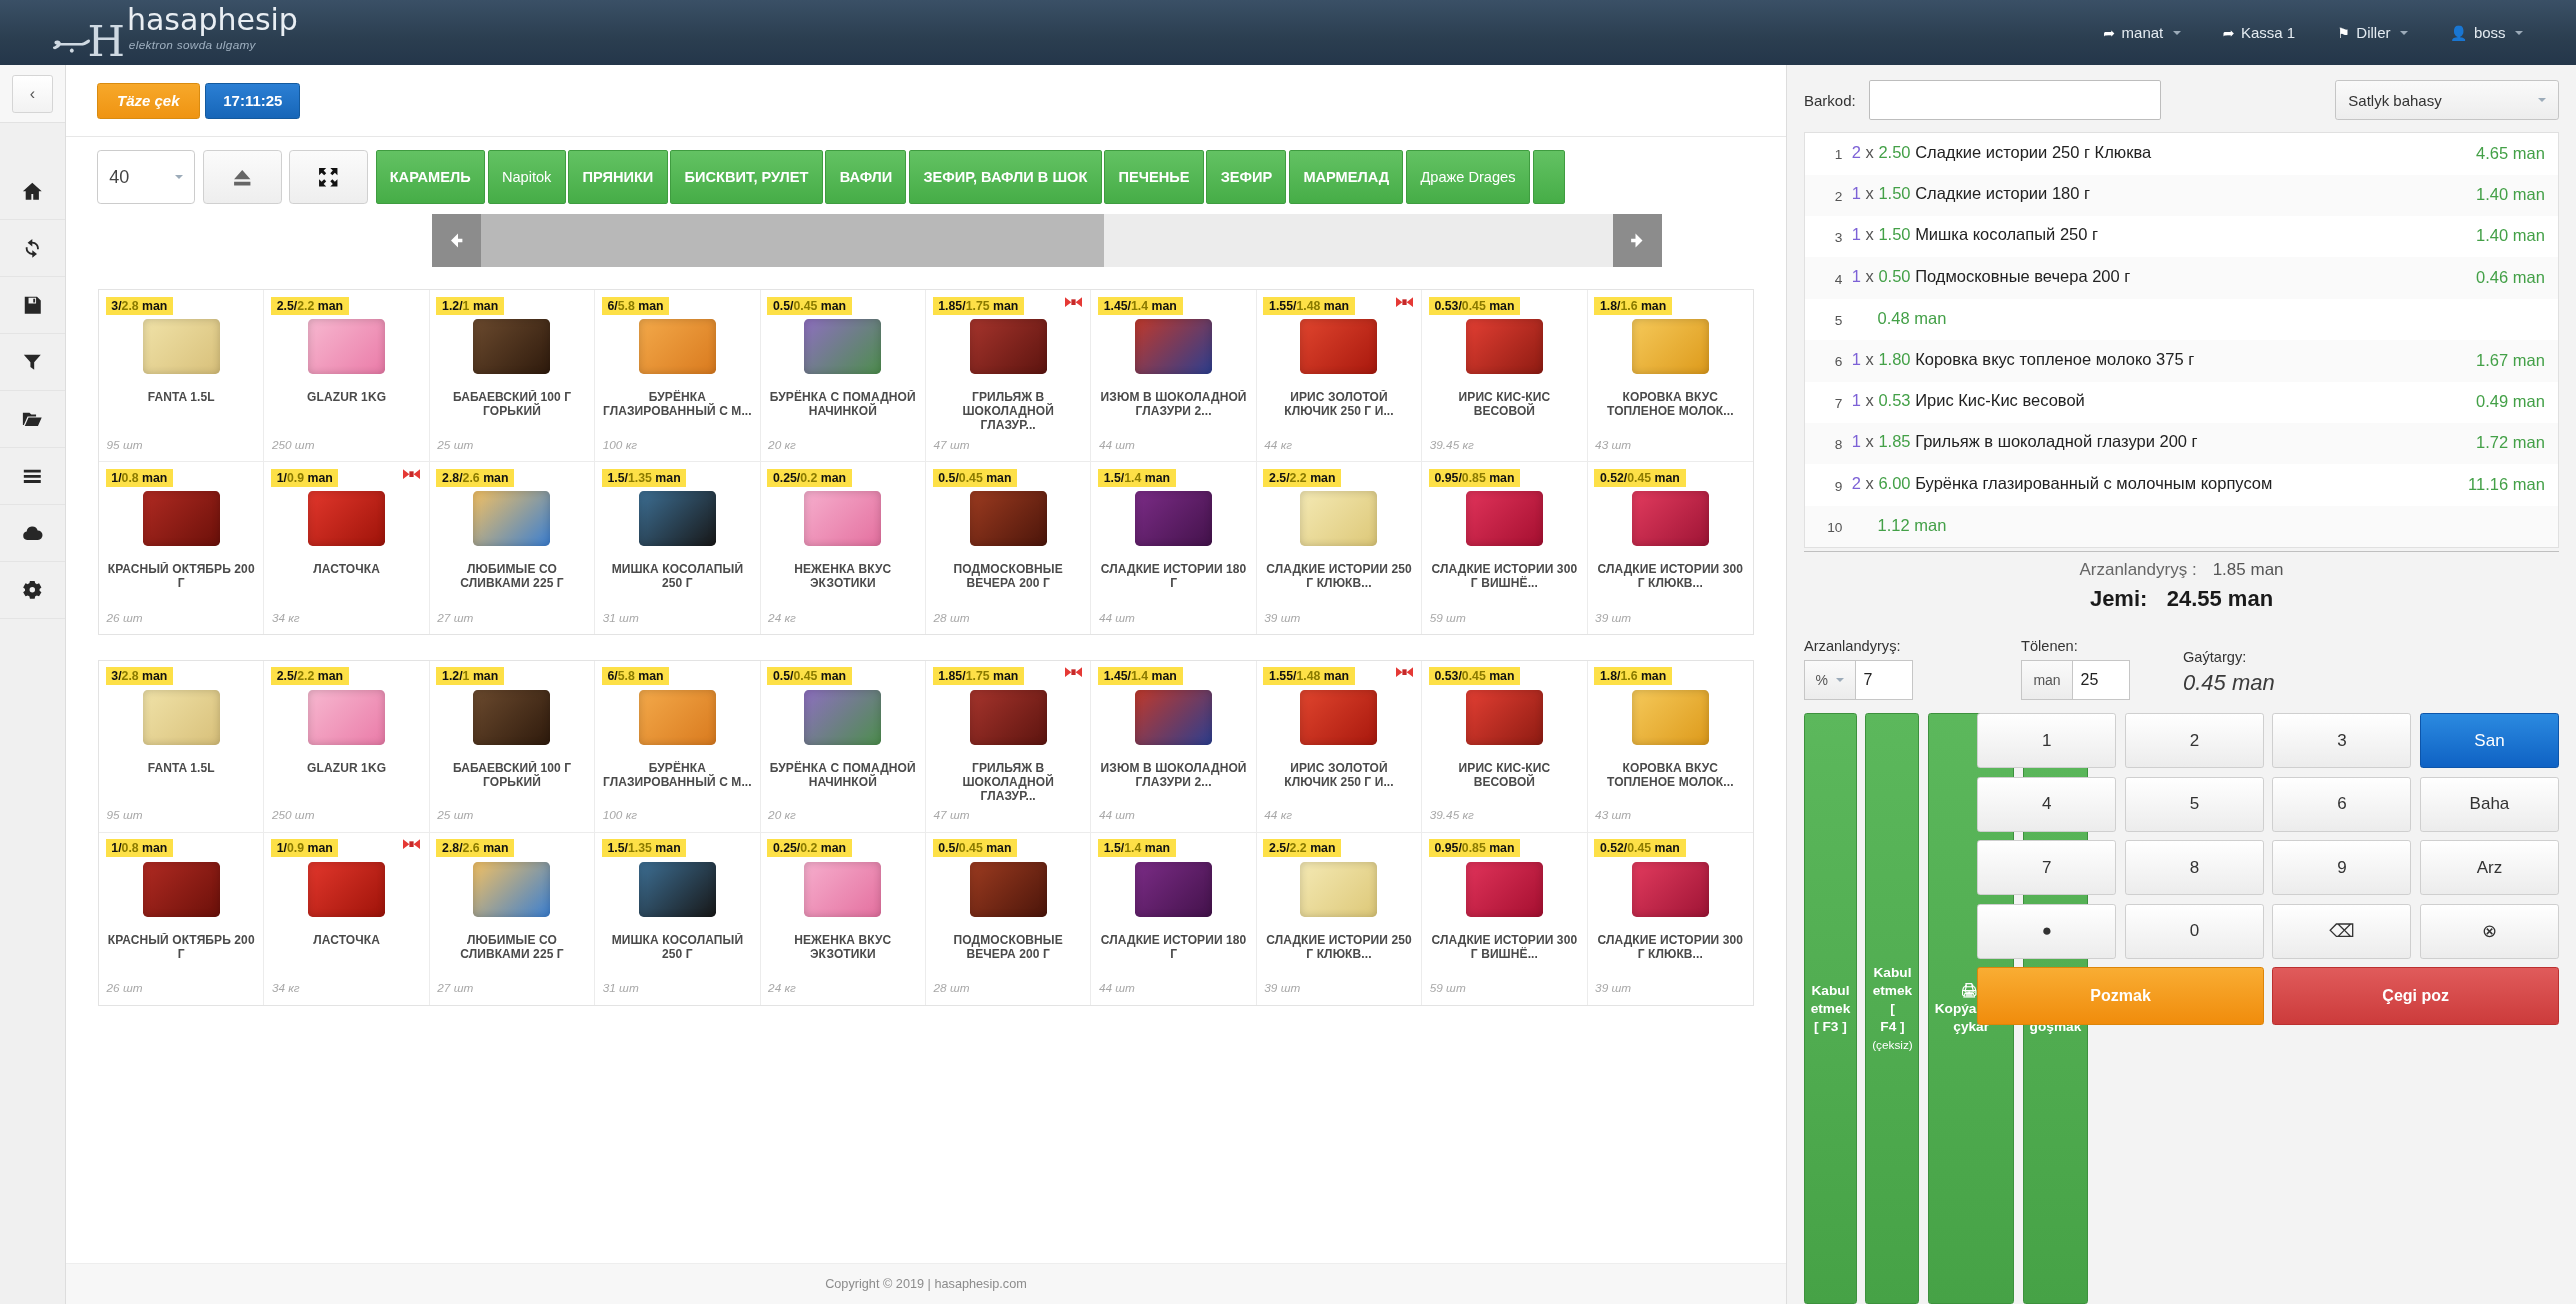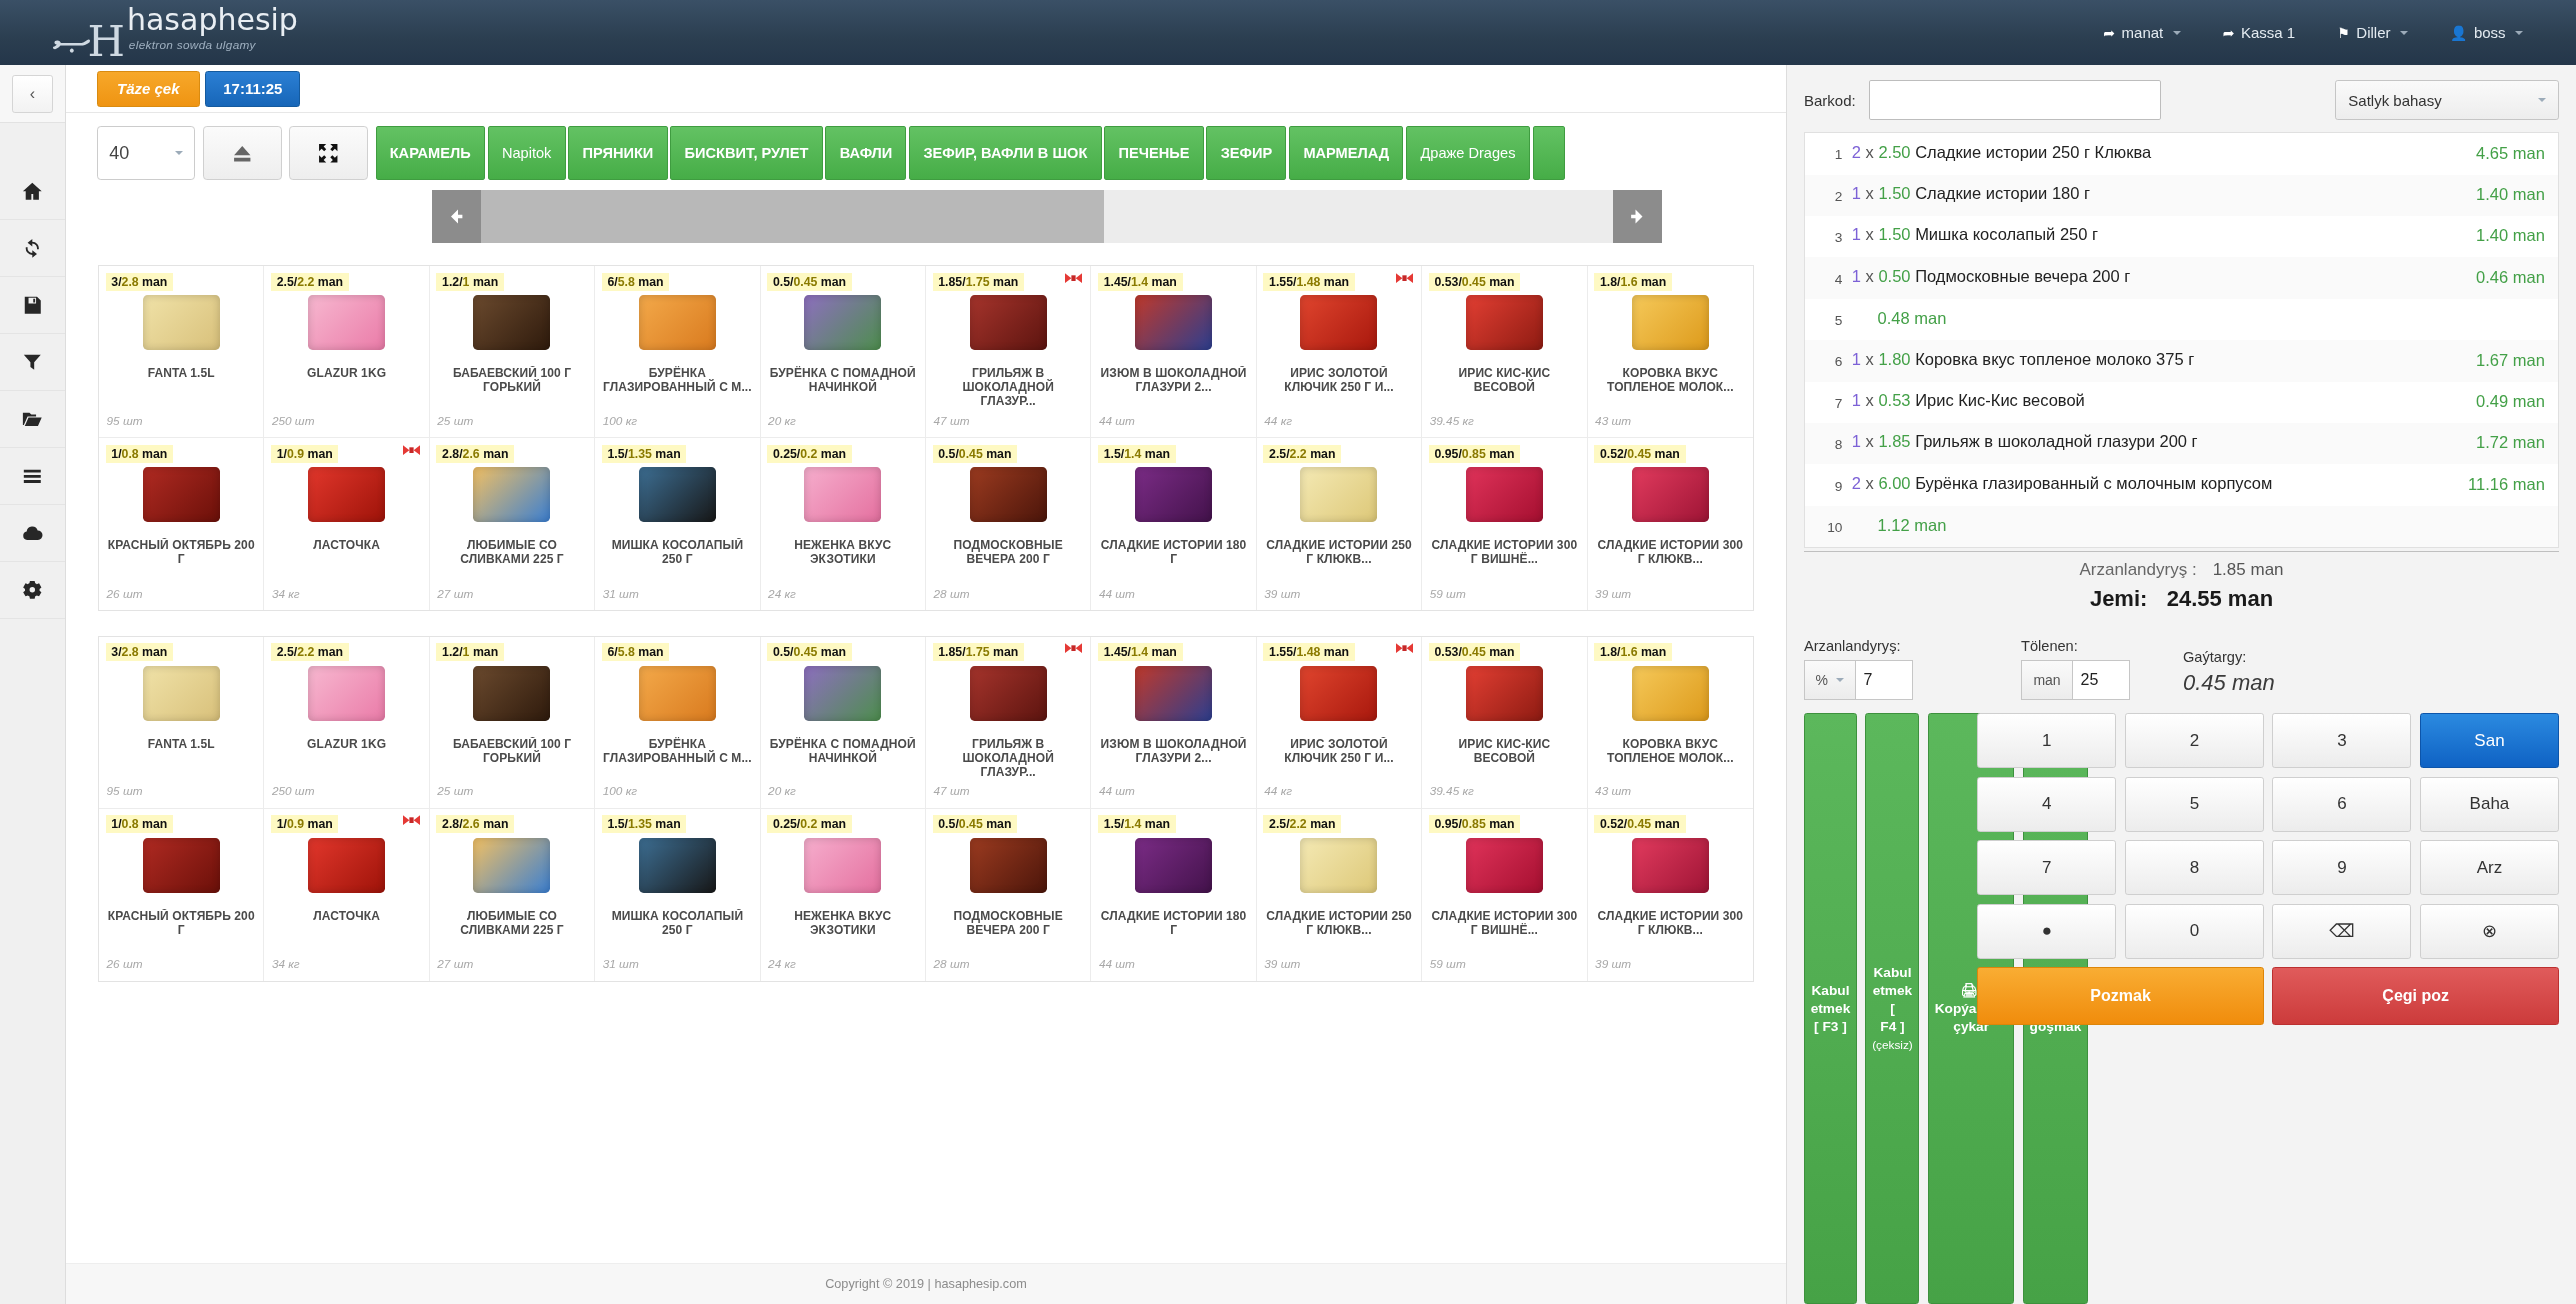--- a/index.html
+++ b/index.html
@@ -61,21 +61,21 @@
     border-bottom:0.9px solid #e4e4e4; color:#2a2a2a; cursor:pointer;
   }
   .rail-ico svg { width:22.6px;height:22.6px;fill:#272727; }
 
   
   .main {
     position:absolute; left:66px; top:65px; right:790px; bottom:0;
     background:#fff; display:flex; flex-direction:column;
   }
   .toolbar1 {
-    height:48px; display:flex; align-items:center; gap:5.7px;
+    height:72px; display:flex; align-items:center; gap:5.7px;
     padding:0 0 0 31px; border-bottom:0.9px solid #e7e7e7; background:#fff;
   }
   .btn-fresh {
     background:linear-gradient(180deg,#f7a82a,#ef9412); border:0.9px solid #d98b10;
     color:#fff; font-size:15px; font-style:italic; font-weight:bold;
     padding:8.5px 19px; border-radius:2.8px; cursor:pointer;
   }
   .btn-clock {
     background:linear-gradient(180deg,#2b7fd4,#1766b8); border:0.9px solid #145a9e;
     color:#fff; font-size:15px; font-weight:bold; padding:8.5px 17px;
@@ -125,21 +125,21 @@
   }
   .grid-block + .grid-block { margin-top:24.5px; }
   .tile {
     border-right:0.9px solid #ececec; border-bottom:0.9px solid #ececec;
     padding:7.5px 7.5px 9.4px 7.5px; position:relative; cursor:pointer;
     height:172px; display:flex; flex-direction:column;
   }
   .tile:nth-child(10n) { border-right:none; }
   .tile:nth-last-child(-n+10) { border-bottom:none; }
   .badge {
-    position:absolute; left:6.6px; top:6.6px; background:#fef9c3; color:#111;
+    position:absolute; left:6.6px; top:6.6px; background:#fde047; color:#111;
     font-size:12.3px; font-weight:bold; padding:1.9px 5.7px; z-index:3; line-height:14px;
     white-space:nowrap;
   }
   .badge .alt { color:#8a7a00; font-weight:bold; }
   .bowtie {
     position:absolute; top:5.7px; right:8.5px; z-index:4; width:17px; height:12.3px;
   }
   .thumb {
     height:68px; margin-top:15px; display:flex; align-items:center; justify-content:center;
   }

